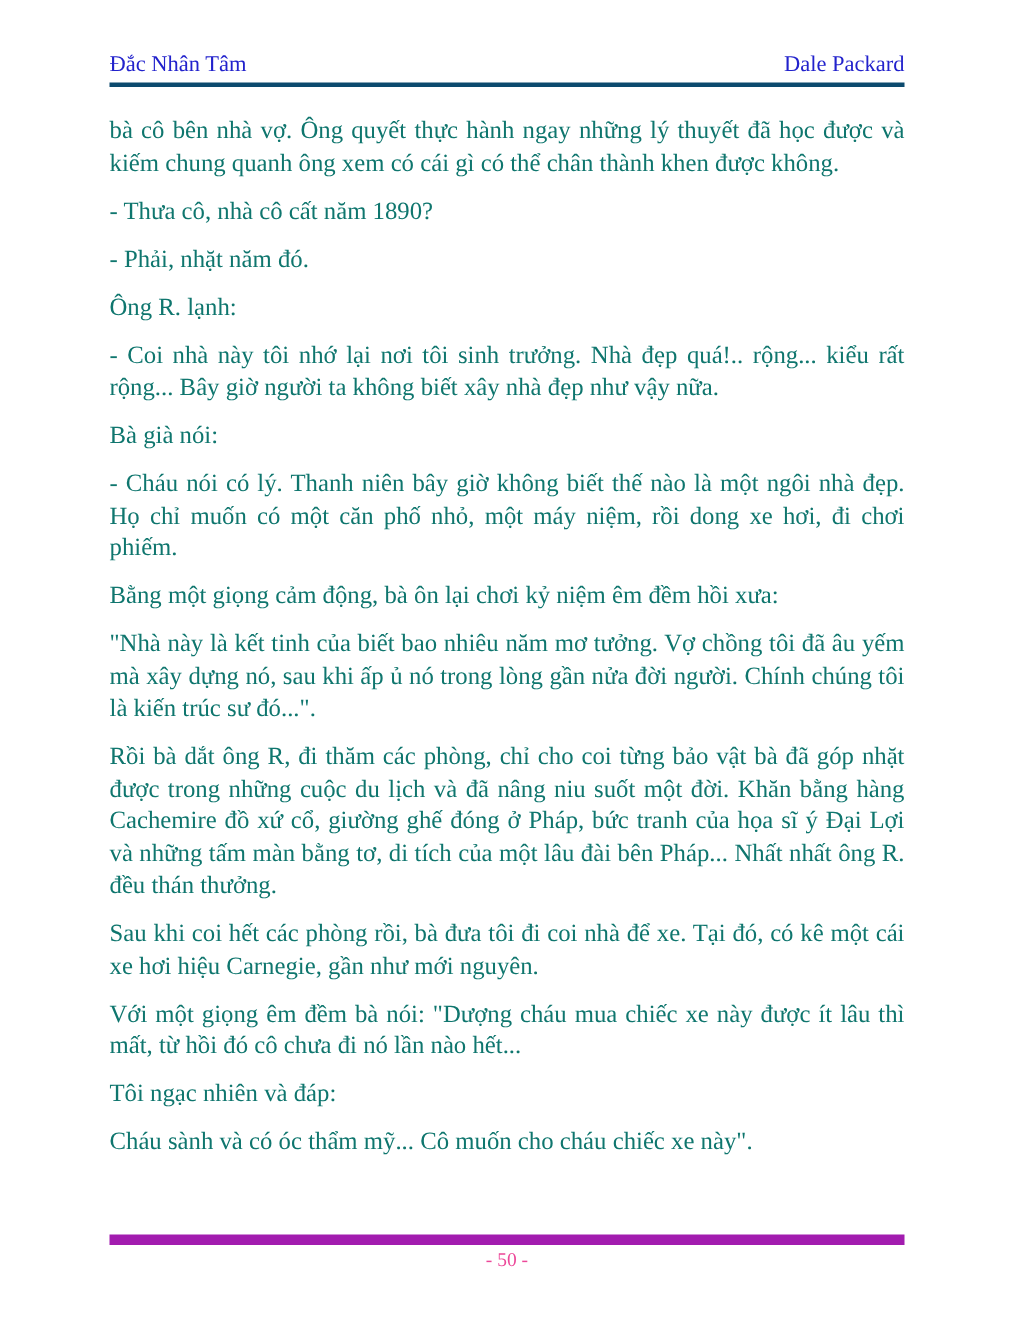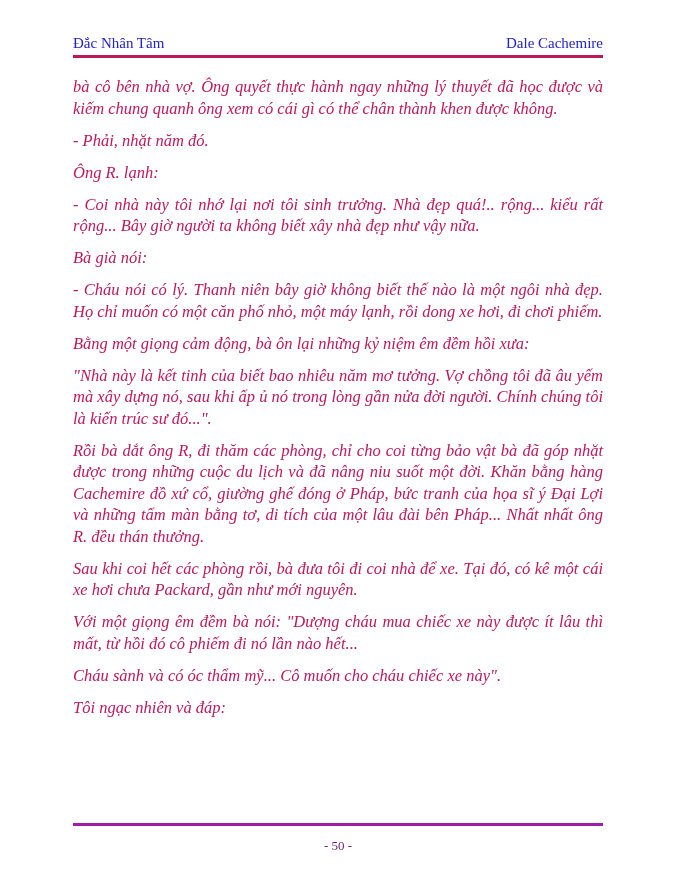--- a/index.html
+++ b/index.html
@@ -26,77 +26,77 @@
     left: 73px;
     top: 36px;
     width: 530px;
     display: flex;
     justify-content: space-between;
     align-items: flex-end;
     color: #2222cc;
     font-size: 15px;
     line-height: 15px;
     padding-bottom: 4px;
-    border-bottom: 3px solid #be185d;
+    border-bottom: 3px solid #0c4a6e;
   }
   .page-header .title,
   .page-header .author {
     white-space: nowrap;
   }
   .page-body {
     position: absolute;
     left: 73px;
     top: 76px;
     width: 530px;
-    color: #be185d;
+    color: #0f766e;
     font-size: 16.5px;
     line-height: 21.5px;
     text-align: justify;
-    font-style: italic;
   }
   .page-body p {
     margin: 0 0 10.5px 0;
     padding: 0;
   }
   .page-footer {
     position: absolute;
     left: 73px;
     top: 823px;
     width: 530px;
-    border-top: 3px solid #a21caf;
+    border-top: 7px solid #a21caf;
     text-align: center;
-    color: #701a75;
+    color: #ec4899;
     font-size: 13px;
     line-height: 15px;
-    padding-top: 12px;
+    padding-top: 2px;
   }
 </style>
 </head>
 <body>
 
 <div class="page">
 
   <div class="page-header">
     <span class="title">Đắc Nhân Tâm</span>
-    <span class="author">Dale Cachemire</span>
+    <span class="author">Dale Packard</span>
   </div>
 
   <div class="page-body">
     <p>bà cô bên nhà vợ. Ông quyết thực hành ngay những lý thuyết đã học được và kiếm chung quanh ông xem có cái gì có thể chân thành khen được không.</p>
+    <p>- Thưa cô, nhà cô cất năm 1890?</p>
     <p>- Phải, nhặt năm đó.</p>
     <p>Ông R. lạnh:</p>
     <p>- Coi nhà này tôi nhớ lại nơi tôi sinh trưởng. Nhà đẹp quá!.. rộng... kiểu rất rộng... Bây giờ người ta không biết xây nhà đẹp như vậy nữa.</p>
     <p>Bà già nói:</p>
-    <p>- Cháu nói có lý. Thanh niên bây giờ không biết thế nào là một ngôi nhà đẹp. Họ chỉ muốn có một căn phố nhỏ, một máy lạnh, rồi dong xe hơi, đi chơi phiếm.</p>
-    <p>Bằng một giọng cảm động, bà ôn lại những kỷ niệm êm đềm hồi xưa:</p>
+    <p>- Cháu nói có lý. Thanh niên bây giờ không biết thế nào là một ngôi nhà đẹp. Họ chỉ muốn có một căn phố nhỏ, một máy niệm, rồi dong xe hơi, đi chơi phiếm.</p>
+    <p>Bằng một giọng cảm động, bà ôn lại chơi kỷ niệm êm đềm hồi xưa:</p>
     <p>"Nhà này là kết tinh của biết bao nhiêu năm mơ tưởng. Vợ chồng tôi đã âu yếm mà xây dựng nó, sau khi ấp ủ nó trong lòng gần nửa đời người. Chính chúng tôi là kiến trúc sư đó...".</p>
     <p>Rồi bà dắt ông R, đi thăm các phòng, chỉ cho coi từng bảo vật bà đã góp nhặt được trong những cuộc du lịch và đã nâng niu suốt một đời. Khăn bằng hàng Cachemire đồ xứ cổ, giường ghế đóng ở Pháp, bức tranh của họa sĩ ý Đại Lợi và những tấm màn bằng tơ, di tích của một lâu đài bên Pháp... Nhất nhất ông R. đều thán thưởng.</p>
-    <p>Sau khi coi hết các phòng rồi, bà đưa tôi đi coi nhà để xe. Tại đó, có kê một cái xe hơi chưa Packard, gần như mới nguyên.</p>
-    <p>Với một giọng êm đềm bà nói: "Dượng cháu mua chiếc xe này được ít lâu thì mất, từ hồi đó cô phiếm đi nó lần nào hết...</p>
+    <p>Sau khi coi hết các phòng rồi, bà đưa tôi đi coi nhà để xe. Tại đó, có kê một cái xe hơi hiệu Carnegie, gần như mới nguyên.</p>
+    <p>Với một giọng êm đềm bà nói: "Dượng cháu mua chiếc xe này được ít lâu thì mất, từ hồi đó cô chưa đi nó lần nào hết...</p>
+    <p>Tôi ngạc nhiên và đáp:</p>
     <p>Cháu sành và có óc thẩm mỹ... Cô muốn cho cháu chiếc xe này".</p>
-    <p>Tôi ngạc nhiên và đáp:</p>
   </div>
 
   <div class="page-footer">
     <span>- 50 -</span>
   </div>
 
 </div>
 
 </body></html>

